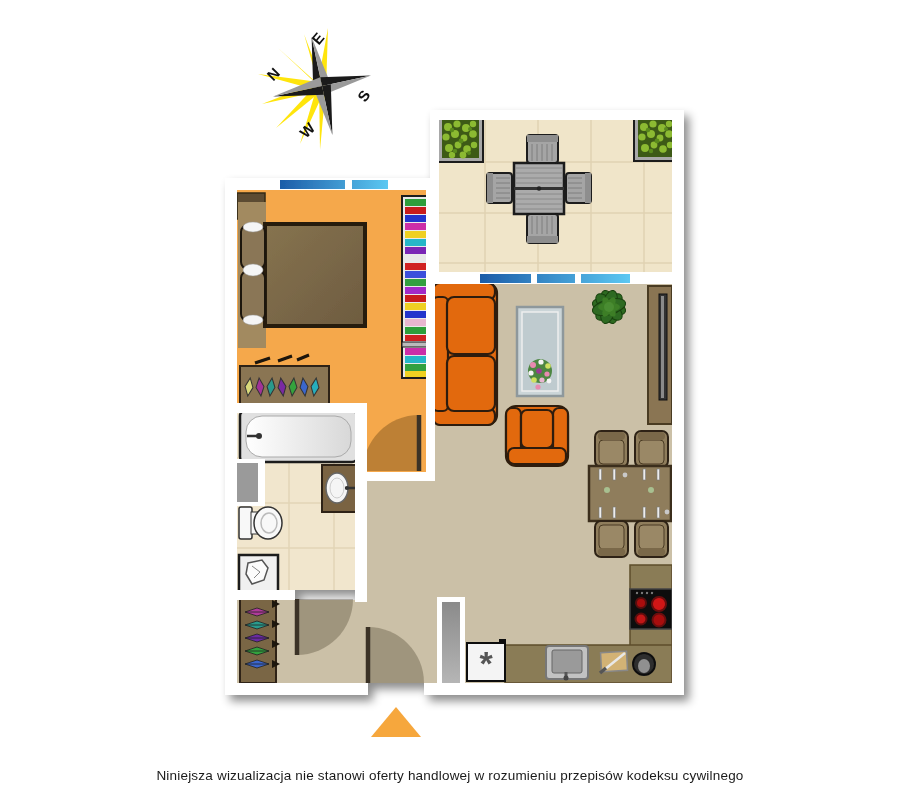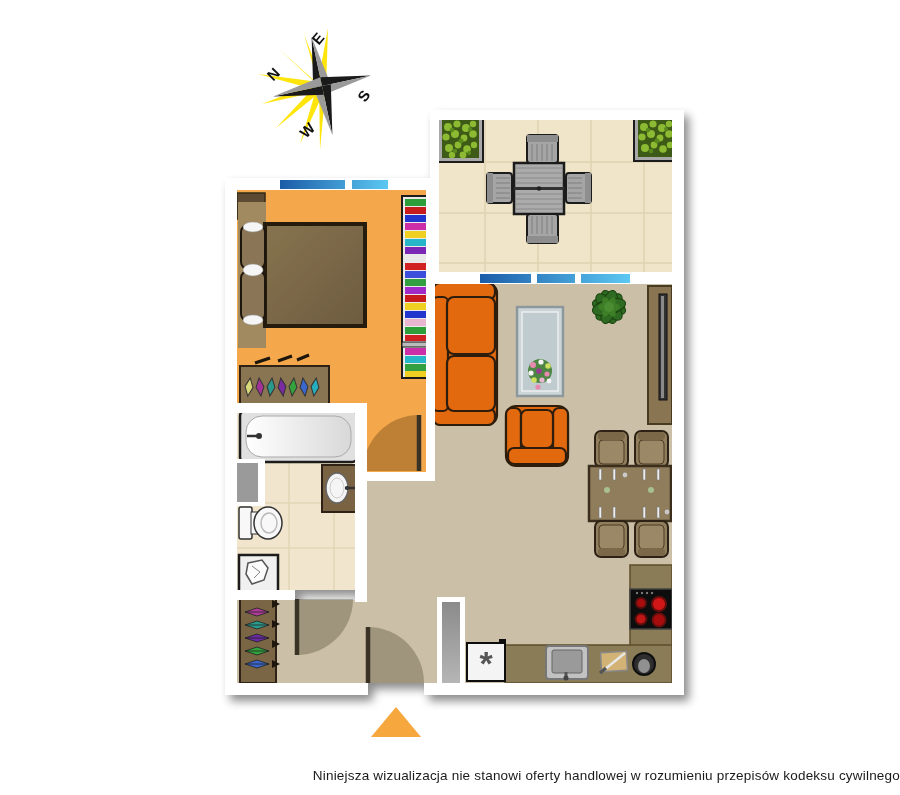--- a/index.html
+++ b/index.html
@@ -1,19 +1,19 @@
 <!DOCTYPE html>
 <html><head>
 <meta charset="utf-8">
 <style>
   html,body{margin:0;padding:0;background:#ffffff;}
   .stage{position:relative;width:900px;height:795px;background:#ffffff;overflow:hidden;
          font-family:"Liberation Sans", sans-serif;}
   .plan-svg{position:absolute;left:0;top:0;}
-  .disclaimer{position:absolute;left:0;right:0;top:768px;text-align:right;
+  .disclaimer{position:absolute;left:0;right:0;top:768px;text-align:center;
               font-size:13.5px;color:#1a1a1a;letter-spacing:.2px;}
   .compass-letter{font-weight:bold;font-size:15px;fill:#111;}
   .freezer-glyph{font-size:34px;fill:#555;font-weight:bold;}
 </style>
 </head>
 <body>
 
 <div class="stage">
 
 <svg class="plan-svg" width="900" height="795" viewBox="0 0 900 795">

